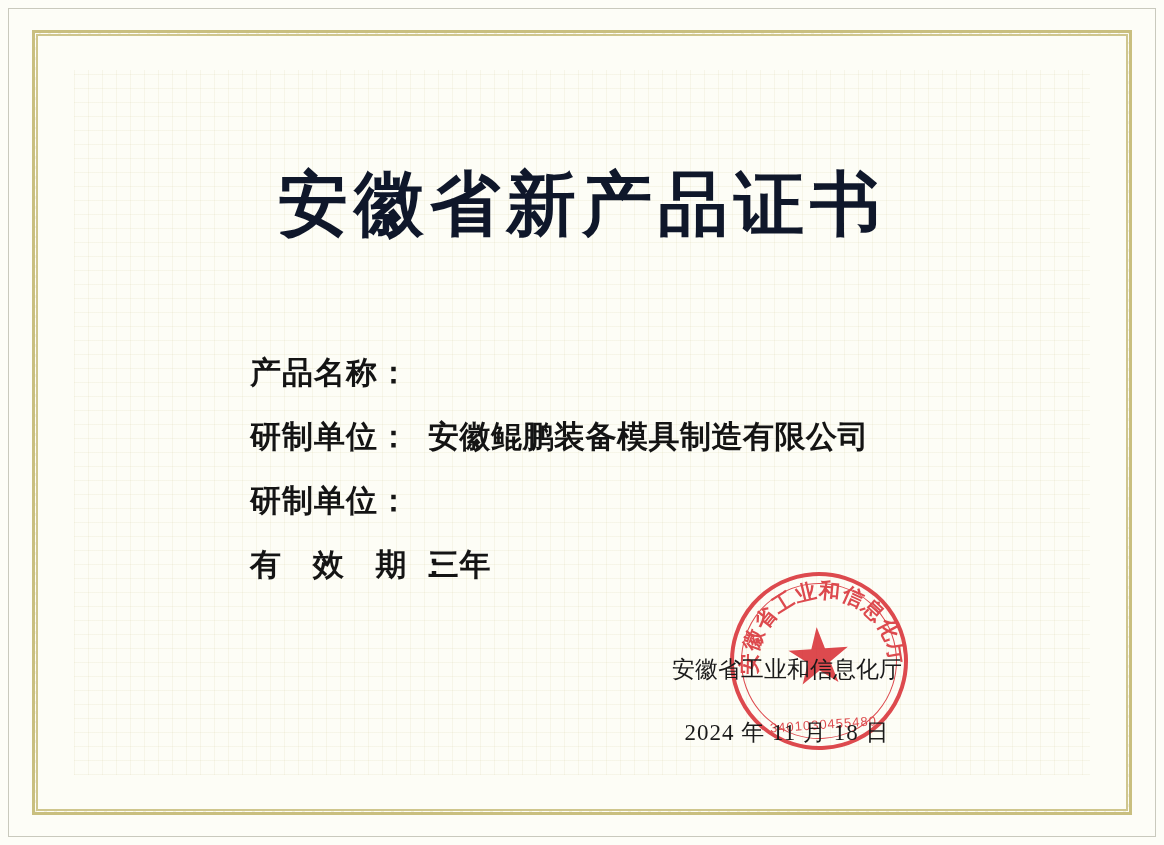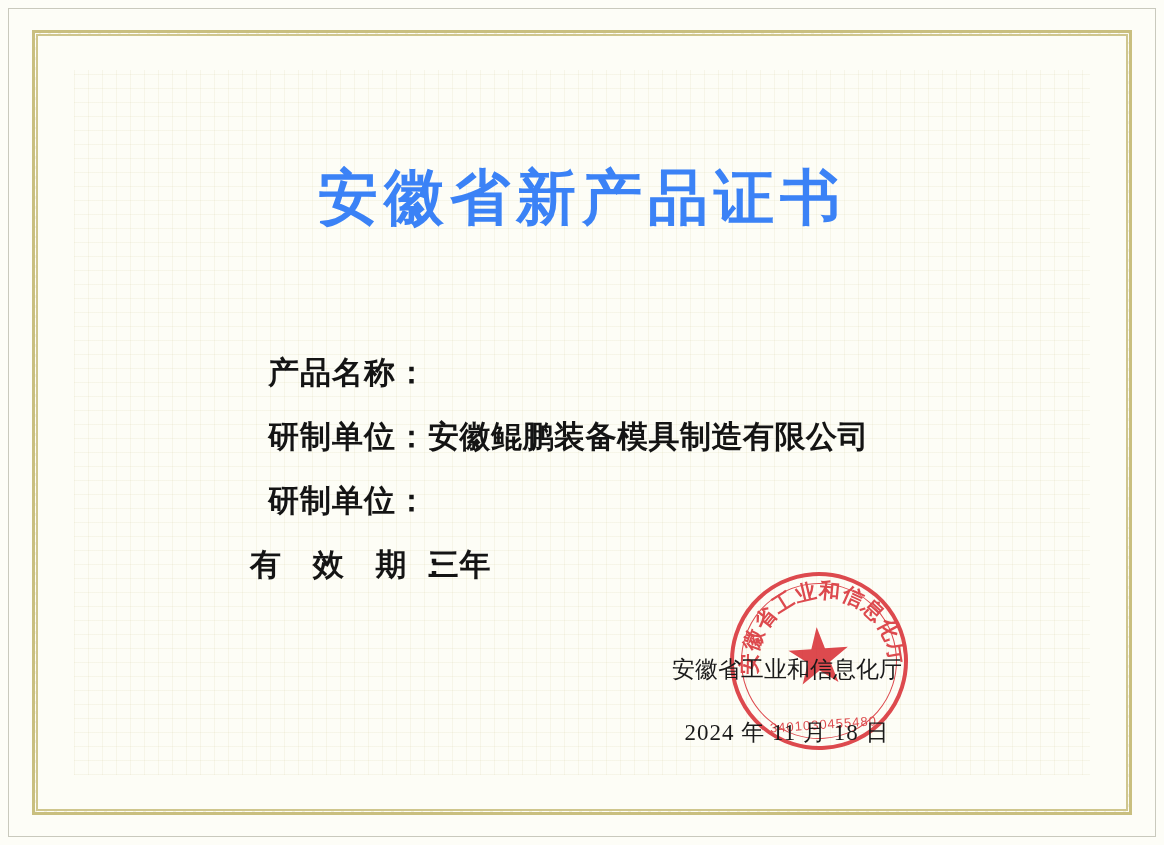--- a/index.html
+++ b/index.html
@@ -138,23 +138,23 @@
   }
 
   .title {
     position: absolute;
     left: 0;
     right: 0;
     top: 158px;
     text-align: center;
     font-family: "Liberation Serif", serif;
     font-weight: bold;
-    font-size: 60px;
+    font-size: 70px;
     letter-spacing: 6px;
-    color: #3b82f6;
+    color: #0f172a;
     white-space: nowrap;
   }
 
   .fields {
     position: absolute;
     left: 250px;
     top: 352px;
     width: 700px;
   }
 
@@ -165,21 +165,20 @@
     font-size: 31px;
     color: #141414;
     font-weight: bold;
     font-family: "Liberation Serif", serif;
   }
   .field-label {
     width: 178px;
     flex: 0 0 178px;
     letter-spacing: 1px;
     white-space: nowrap;
-    text-align: right;
   }
   .field-label.spaced {
     letter-spacing: 12px;
   }
   .field-value {
     letter-spacing: 0.5px;
     white-space: nowrap;
   }
 
   .signature-block {

